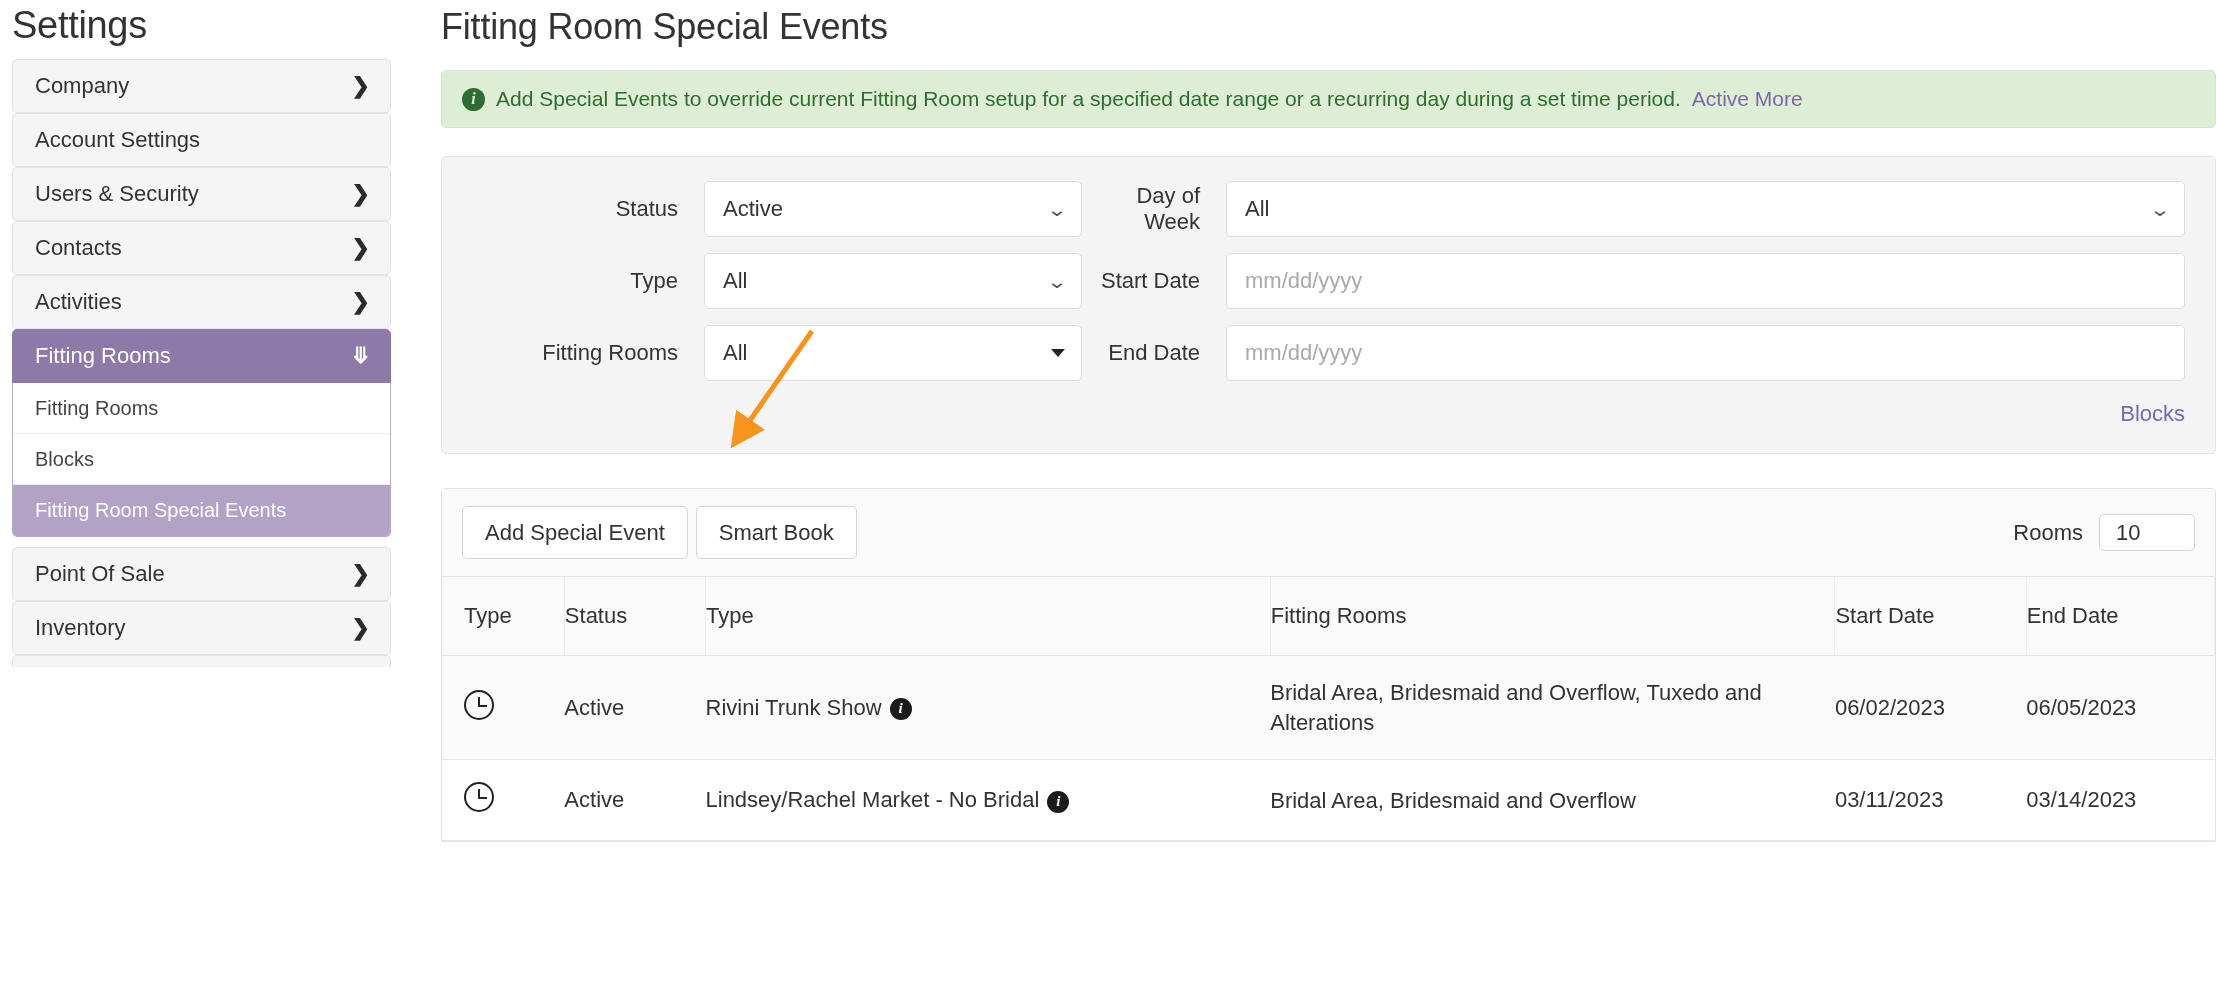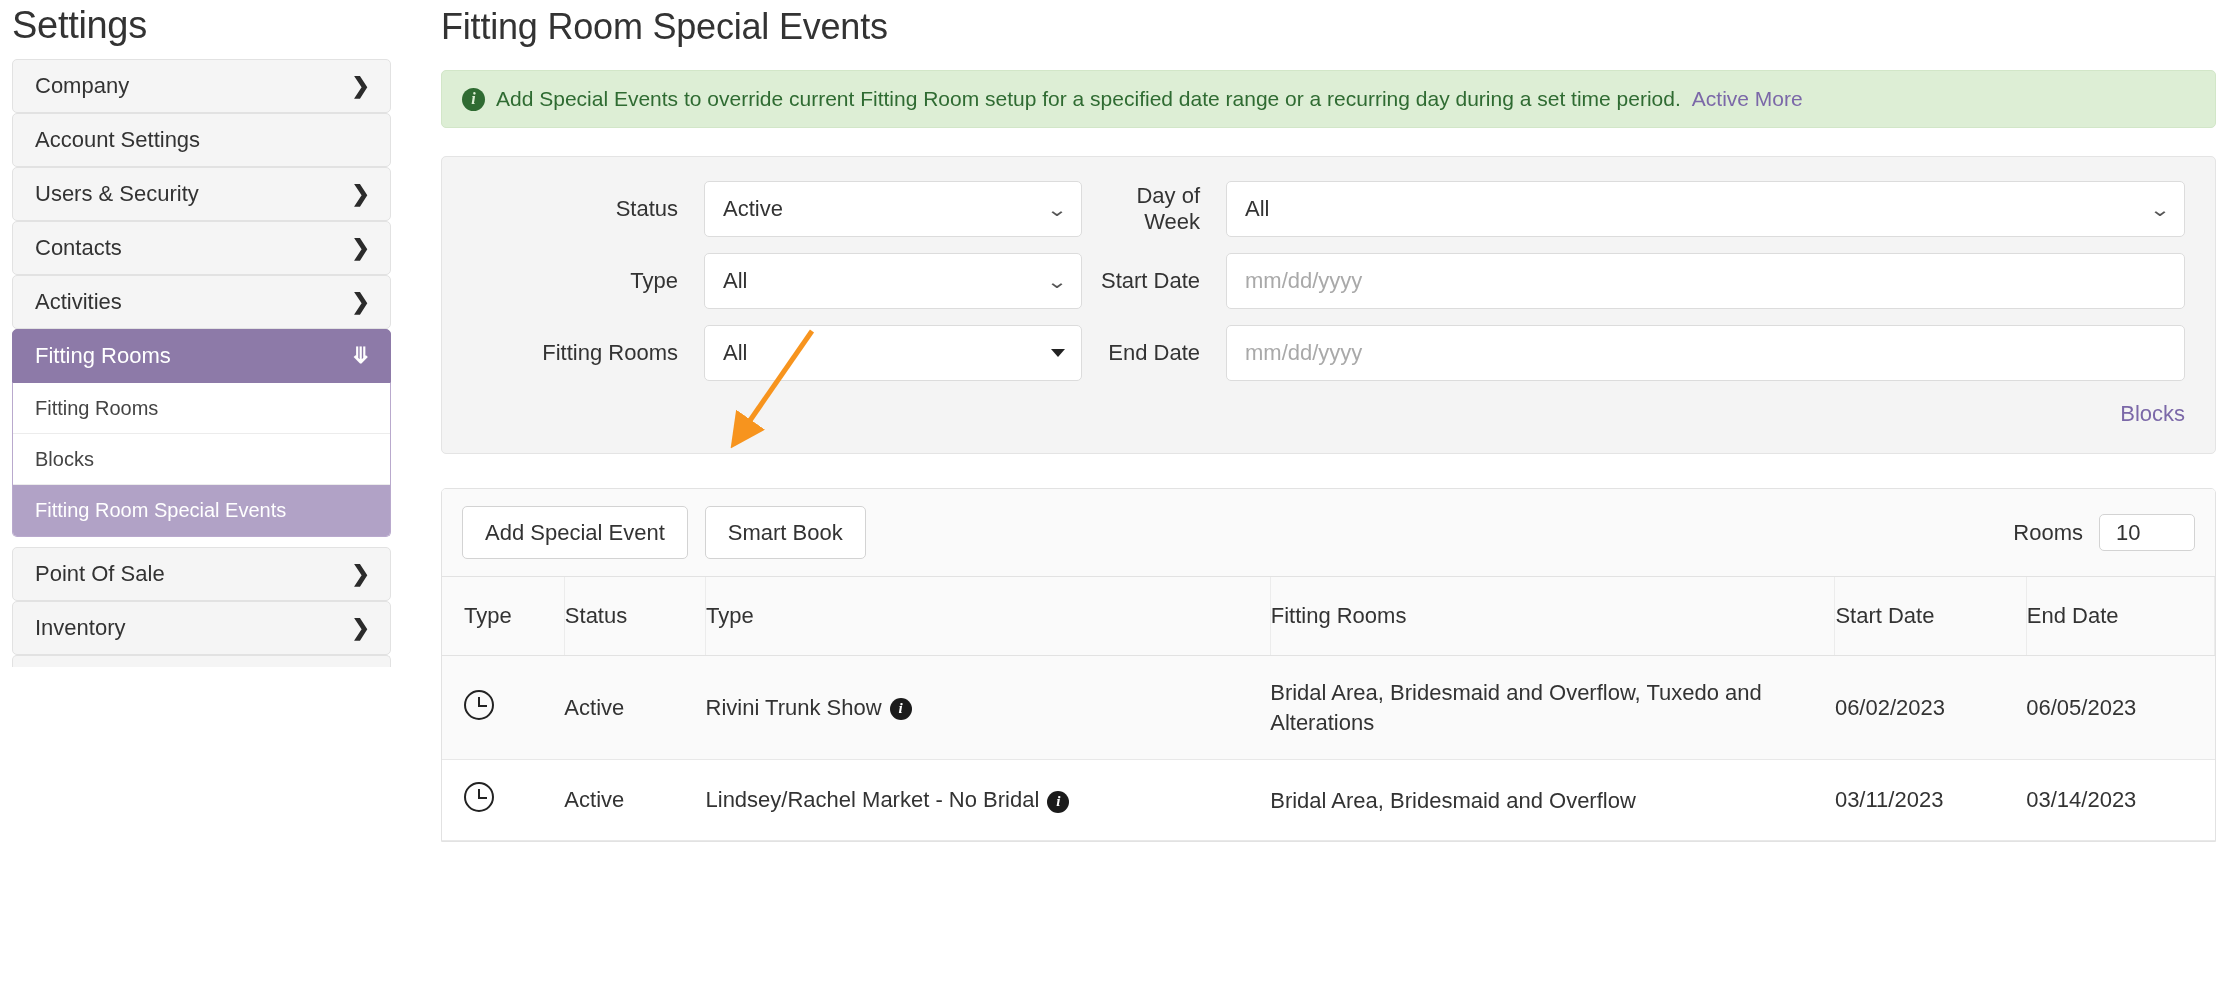--- a/index.html
+++ b/index.html
@@ -90,21 +90,20 @@
     border-right: 7px solid transparent; border-top: 8px solid #222;
   }
   .reset-row { grid-column: 1 / -1; display: flex; justify-content: flex-end; padding-top: 4px; }
   .reset-link { color: #7b68a8; font-size: 22px; text-decoration: none; cursor: pointer; }
 
   
   .table-card { margin-top: 34px; border: 1px solid #e2e2e2; border-radius: 5px 5px 0 0; overflow: hidden; background: #fff; }
   .toolbar {
     background: #fafafa; padding: 17px 20px; display: flex; align-items: center;
     border-bottom: 1px solid #e2e2e2;
-    gap: 9px;
   }
   .btn {
     height: 53px; border: 1px solid #d3d3d3; border-radius: 5px; background: #fff;
     font-size: 22px; color: #333; padding: 0 22px; display: inline-flex;
     align-items: center; cursor: pointer; margin-right: 8px;
   }
   .spacer { flex: 1; }
   .show-wrap { display: flex; align-items: center; gap: 16px; }
   .show-label { font-size: 22px; color: #333; }
   .show-select {

